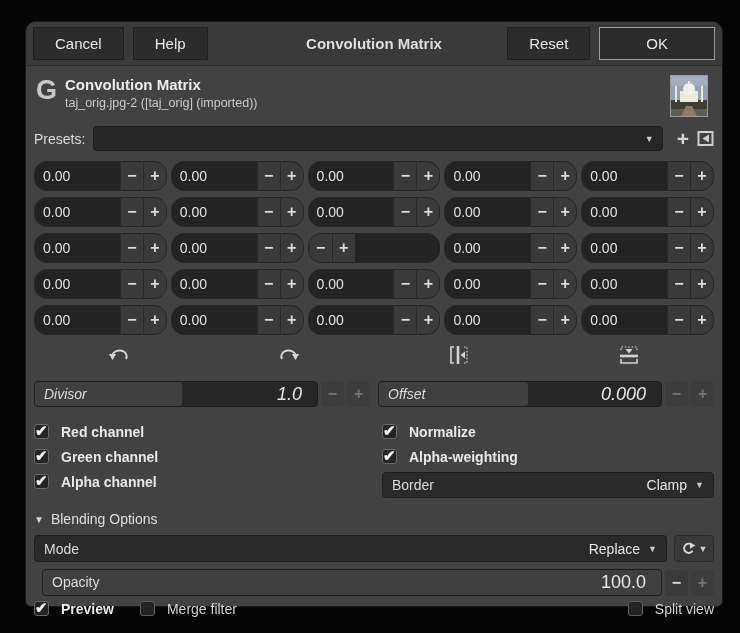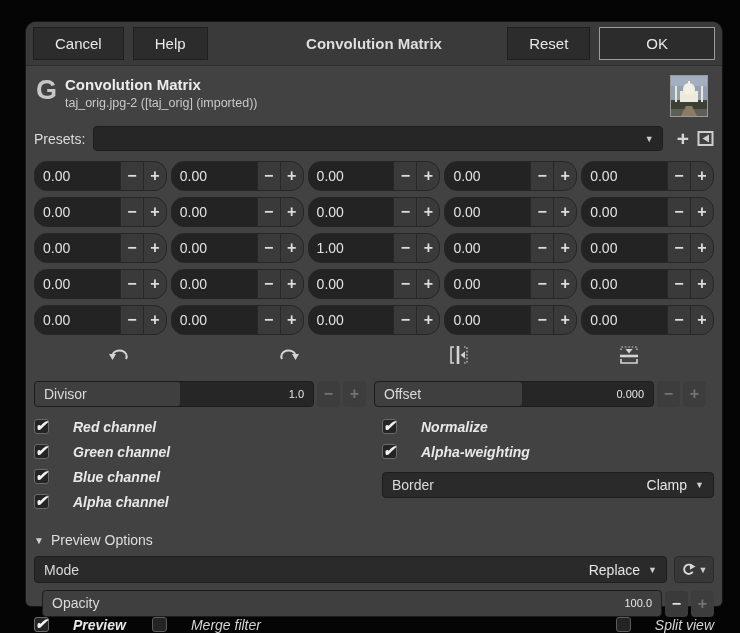--- a/index.html
+++ b/index.html
@@ -71,39 +71,39 @@
     display:grid; grid-template-columns:repeat(5,1fr); gap:6px 4px; margin:4px 0 6px 0;
   }
   .cell { display:flex; height:30px; border-radius:13px; overflow:hidden; border:1px solid #262626; background:#232323; }
   .cell-val { flex:1; font-size:14px; color:#e3e3e3; line-height:28px; padding-left:8px; }
   .spin { width:23px; flex:none; background:#3a3a3a; color:#dcdcdc; font-size:16px; font-weight:bold;
           display:flex; align-items:center; justify-content:center; border-left:1px solid #282828; cursor:pointer; }
   
   .tools { display:grid; grid-template-columns:repeat(4,1fr); height:28px; margin:2px 0 6px 0; }
   .tool-btn { display:flex; align-items:center; justify-content:center; cursor:pointer; }
   
-  .ss-row { display:flex; gap:8px; margin:4px 8px 6px 0; }
+  .ss-row { display:flex; gap:8px; margin:4px 0 6px 0;font-style:italic; }
   .ss { flex:1; display:flex; gap:3px; align-items:center; }
   .slider {
     position:relative; flex:1; height:26px; background:#262626;
     border:1px solid #1c1c1c; border-radius:4px; overflow:hidden; cursor:pointer;
   }
   .slider .fill { position:absolute; left:0; top:0; bottom:0; background:#3f3f3f; border-radius:3px; }
   .slider .s-label { position:absolute; left:9px; top:0; line-height:24px; font-size:14px; color:#dadada; }
-  .slider .s-value { position:absolute; right:9px; top:0; line-height:24px; font-size:11px; color:#e6e6e6; }
+  .slider .s-value { position:absolute; right:15px; top:0; line-height:24px; font-size:18px; color:#e6e6e6; }
   .sbtn {
     width:23px; height:26px; flex:none; border-radius:4px; background:#3a3a3a;
     display:flex; align-items:center; justify-content:center;
     font-size:16px; font-weight:bold; cursor:pointer;
   }
   .sbtn.on  { color:#e0e0e0; }
   .sbtn.off { color:#747474; background:#3d3d3d; }
   
   .check-grid { display:grid; grid-template-columns:1fr 1fr; column-gap:16px; margin:6px 0 2px 0; }
-  .cb-row { display:flex; gap:24px; height:25px; cursor:pointer;font-style:italic; }
+  .cb-row { display:flex; align-items:center; gap:12px; height:25px; cursor:pointer; }
   .cb {
     width:15px; height:15px; flex:none; border-radius:3px;
     background:#242424; border:1px solid #5c5c5c; position:relative;
   }
   .cb.checked { border-color:#6a6a6a; }
   .cb.checked::after {
     content:"\2714"; position:absolute; left:0px; top:-3px;
     font-size:15px; font-weight:bold; color:#f2f2f2;
   }
   .cb-label { font-size:14px; font-weight:bold; color:#e8e8e8; }
@@ -241,21 +241,20 @@
           <span class="cell-val">0.00</span>
           <span class="spin">−</span>
           <span class="spin">+</span>
         </div>
         <div class="cell">
           <span class="cell-val">0.00</span>
           <span class="spin">−</span>
           <span class="spin">+</span>
         </div>
         <div class="cell">
-          <span class="cell-val">1.00</span>
           <span class="spin">−</span>
           <span class="spin">+</span>
         </div>
         <div class="cell">
           <span class="cell-val">0.00</span>
           <span class="spin">−</span>
           <span class="spin">+</span>
         </div>
         <div class="cell">
           <span class="cell-val">0.00</span>
@@ -371,24 +370,20 @@
           <div class="cb-row">
             <span class="cb checked"></span>
             <span class="cb-label">Red channel</span>
           </div>
           <div class="cb-row">
             <span class="cb checked"></span>
             <span class="cb-label">Green channel</span>
           </div>
           <div class="cb-row">
             <span class="cb checked"></span>
-            <span class="cb-label">Blue channel</span>
-          </div>
-          <div class="cb-row">
-            <span class="cb checked"></span>
             <span class="cb-label">Alpha channel</span>
           </div>
         </div>
       <div id="options-col">
 
       <div class="cb-row">
             <span class="cb checked"></span>
             <span class="cb-label">Normalize</span>
           </div>
           <div class="cb-row">
@@ -398,21 +393,21 @@
           <div class="select-row">
             <span class="sel-label">Border</span>
             <span class="sel-value">Clamp</span>
             <span class="arrow-dn">▼</span>
           </div>
         </div>
     </div>
 
     <div class="expander">
       <span class="exp-tri">▼</span>
-      <span class="exp-label">Preview Options</span>
+      <span class="exp-label">Blending Options</span>
     </div>
 
     <div class="mode-row">
       <div class="select-row">
         <span class="sel-label">Mode</span>
         <span class="sel-value">Replace</span>
         <span class="arrow-dn">▼</span>
       </div>
       <div class="reset-blend">
         <svg width="15" height="15" viewBox="0 0 16 16">

